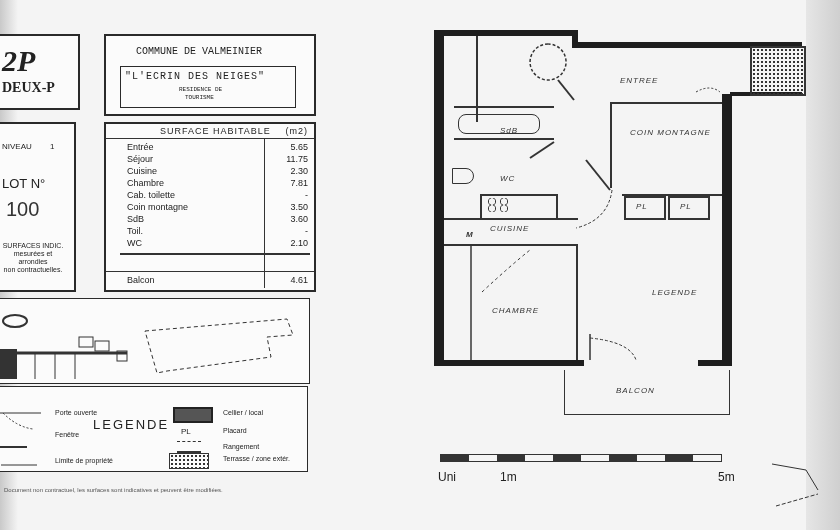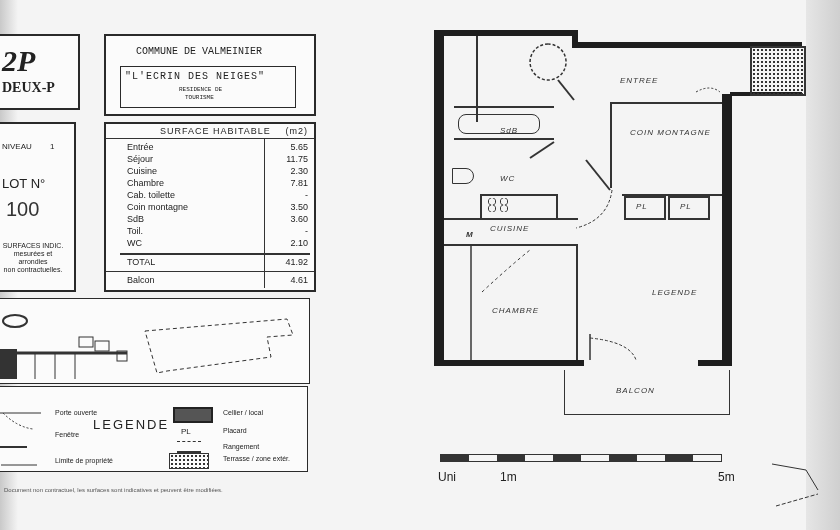--- a/index.html
+++ b/index.html
@@ -86,24 +86,20 @@
     </div>
   <div class="row" style="top:102px;">
       <span class="l">Toil.</span>
       <span class="v">-</span>
     </div>
   <div class="row" style="top:114px;">
       <span class="l">WC</span>
       <span class="v">2.10</span>
     </div>
   <div class="abs" style="left:14px;top:129px;width:190px;height:2px;background:#333;"></div>
-  <div class="row" style="top:133px;">
-      <span class="l">TOTAL</span>
-      <span class="v">41.92</span>
-    </div>
   <div class="abs" style="left:0;top:147px;right:0;height:1px;background:#333;"></div>
   <div class="row" style="top:151px;">
       <span class="l">Balcon</span>
       <span class="v">4.61</span>
     </div>
 </div>
 
 <div class="box thin" style="left:-4px;top:298px;width:312px;height:84px;">
   <svg width="312" height="84" style="position:absolute;left:0;top:0;">
     <ellipse cx="18" cy="22" rx="12" ry="6" fill="none" stroke="#333" stroke-width="2"></ellipse>

